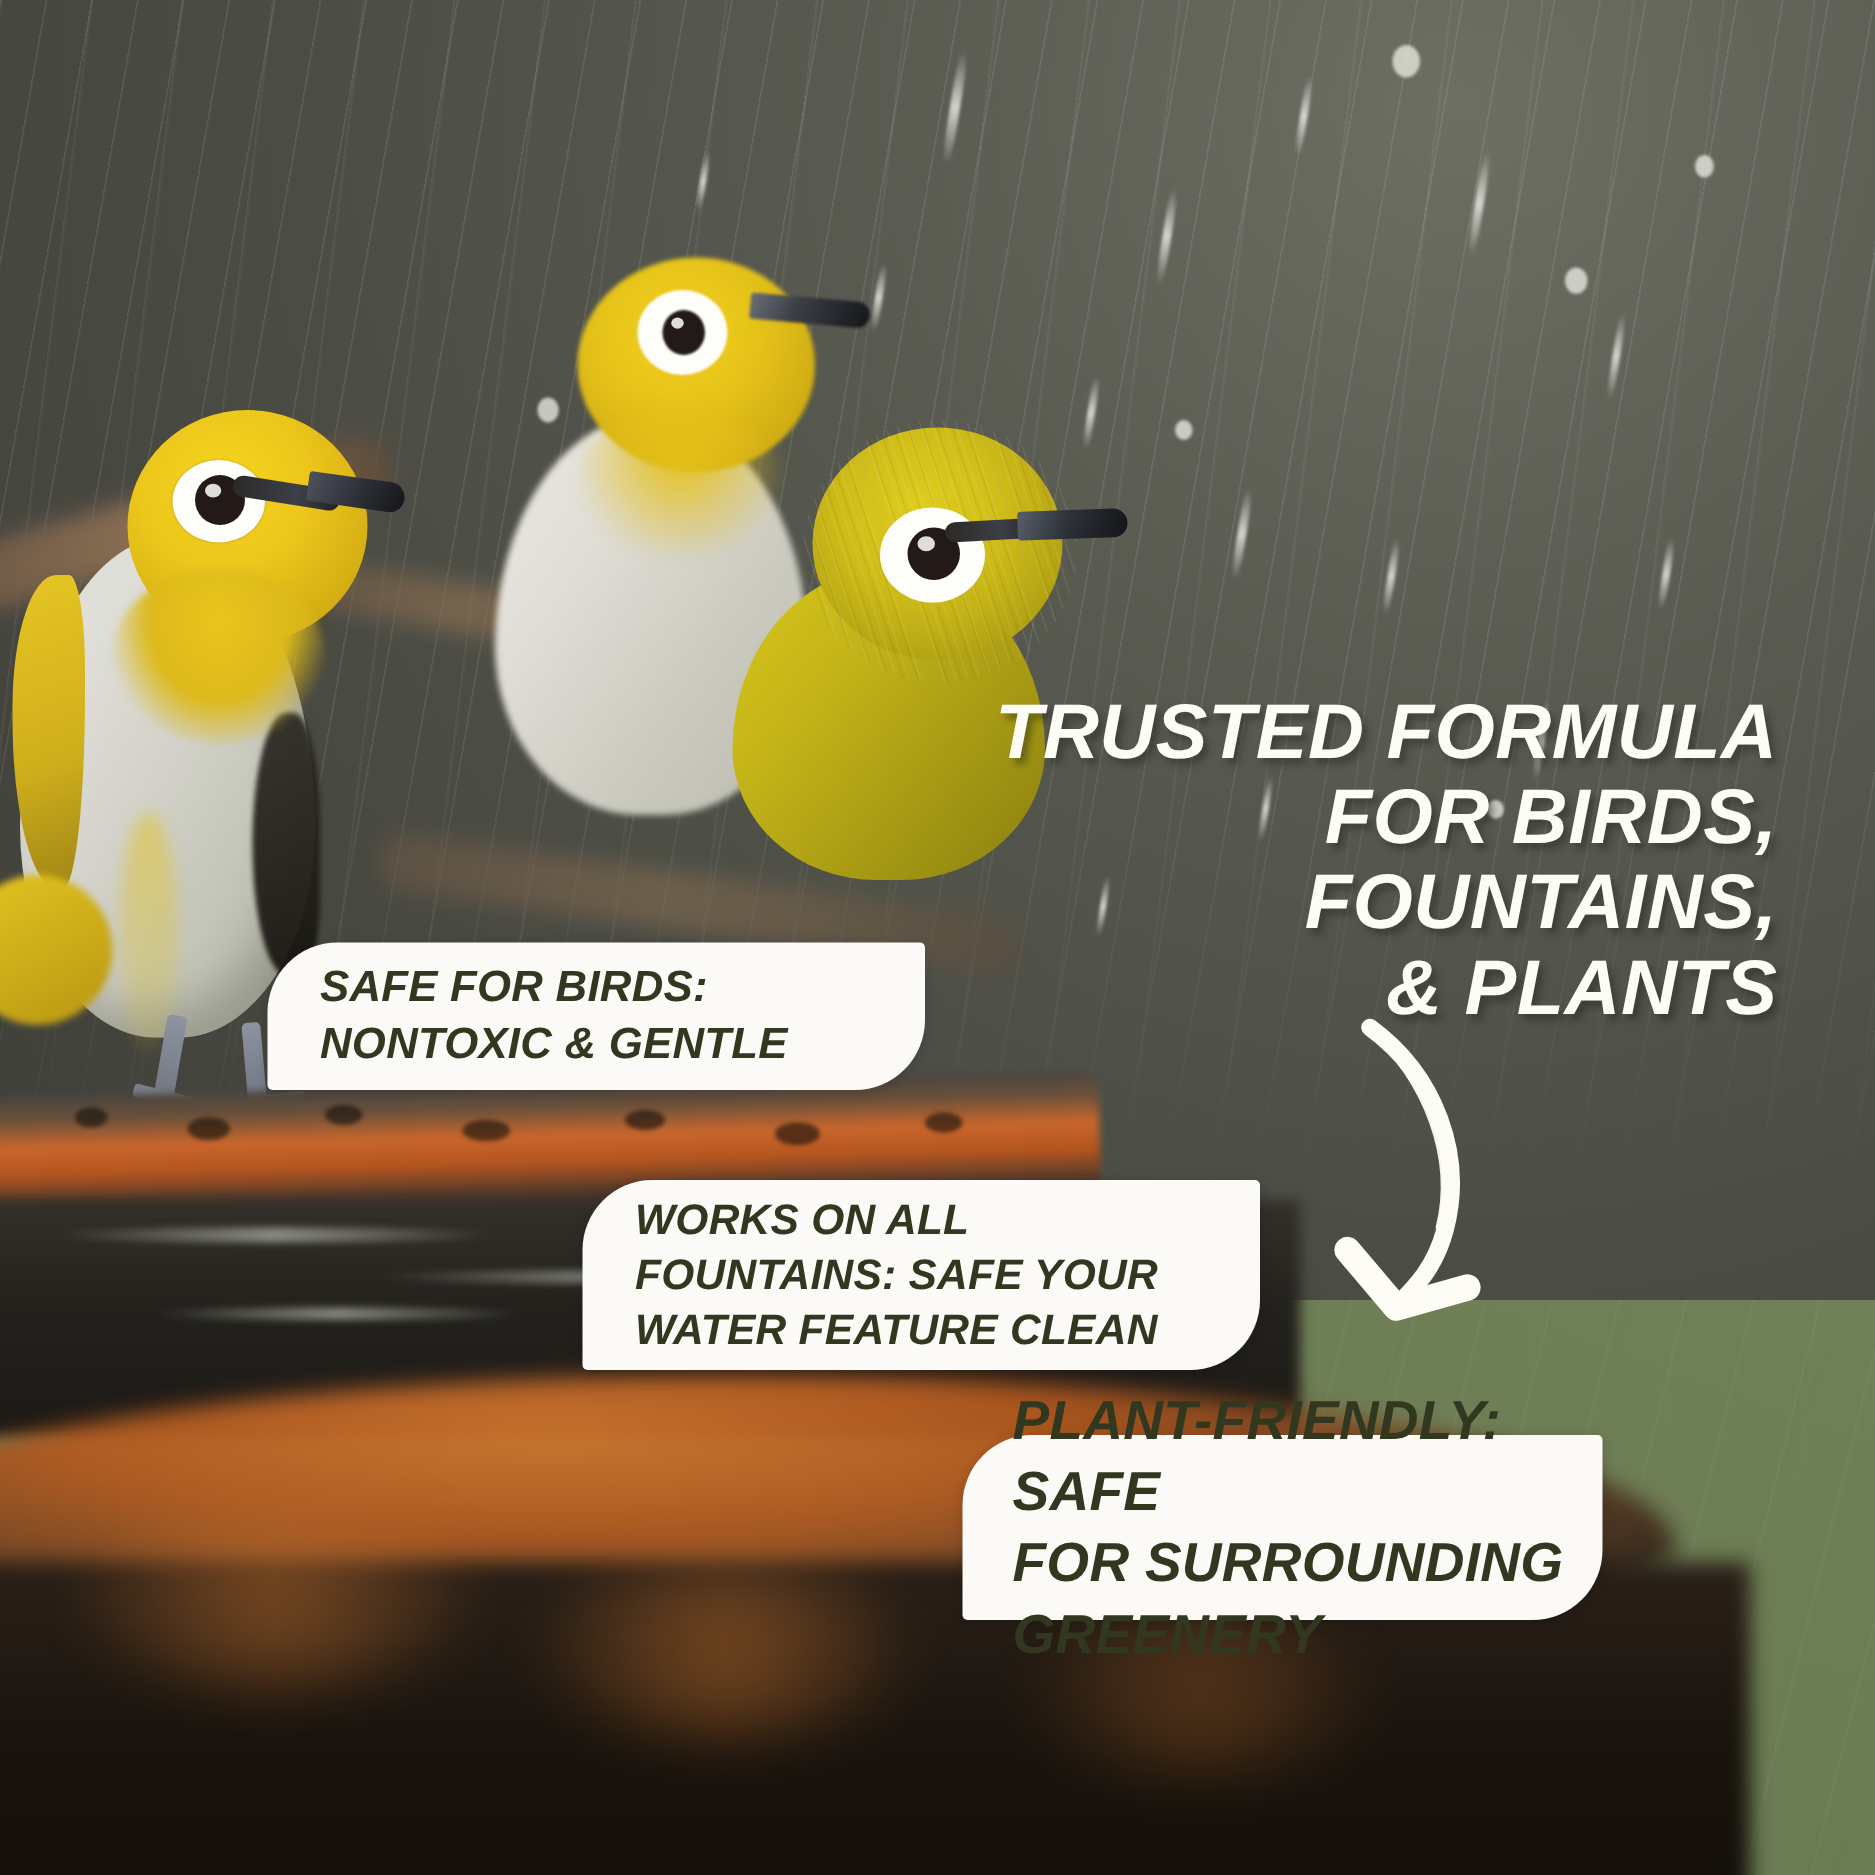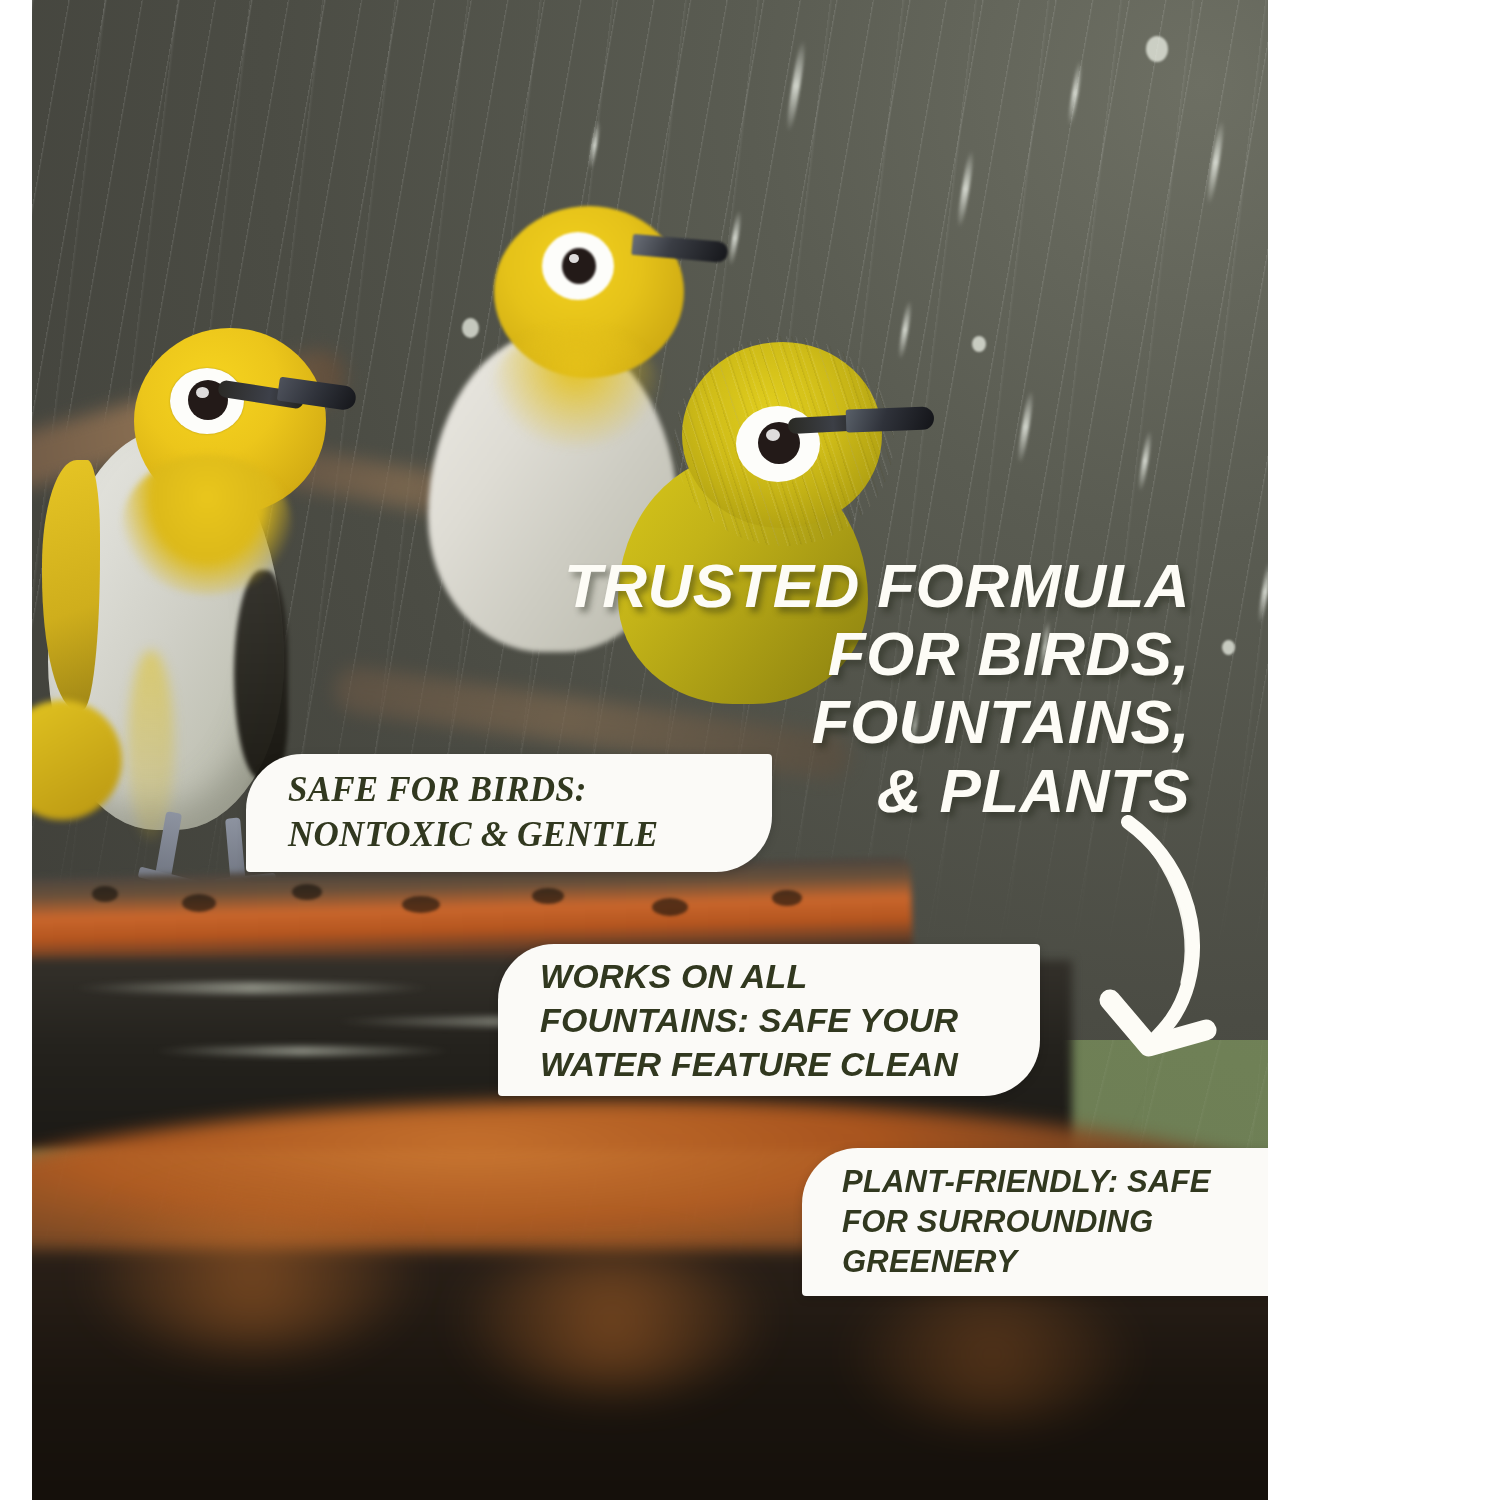--- a/index.html
+++ b/index.html
@@ -1,18 +1,18 @@
 <!DOCTYPE html>
 <html><head>
 <meta charset="utf-8">
 <style>
   html,body{margin:0;padding:0;background:#fff;}
   body{width:1500px;height:1500px;overflow:hidden;font-family:"Liberation Sans",sans-serif;}
 
-  #stage{position:relative;width:1236px;height:1500px;overflow:hidden;margin-left:32px;}
+  #stage{position:relative;width:1500px;height:1500px;overflow:hidden;}
 
   
   .bg-base{position:absolute;inset:0;background:#8a9a5b;}
 
   .bg-topright{
     position:absolute;inset:0;
     background:linear-gradient(150deg,#a9c84a 0%,#9dbf45 26%,#93b446 44%,#87a255 62%,#7f9a58 100%);
     clip-path:polygon(0 0,1500 0,1500 640,0 395);
   }
   .bg-topleft{
@@ -148,33 +148,33 @@
     font-weight:700;font-style:italic;
     letter-spacing:.2px;
     box-shadow:0 2px 10px rgba(0,0,0,.16);
     white-space:pre-line;
     display:flex;align-items:center;
   }
   .card-1{
     left:214px;top:754px;width:484px;height:118px;
     border-radius:56px 4px 56px 4px;
     padding:0 0 0 42px;
-    font-size:35px;line-height:1.28;font-family:Liberation Serif, serif;
+    font-size:35px;line-height:1.28;
   }
   .card-2{
     left:466px;top:944px;width:500px;height:152px;
     border-radius:56px 4px 56px 4px;
     padding:0 0 0 42px;
     font-size:34px;line-height:1.30;
   }
   .card-3{
     left:770px;top:1148px;width:468px;height:148px;
     border-radius:56px 4px 56px 4px;
-    padding:0 16px 0 40px;
-    font-size:31px;line-height:1.30;
+    padding:0 4px 0 40px;
+    font-size:44px;line-height:1.30;
   }
 </style>
 </head>
 <body>
 
 <div id="stage">
 
   <div class="bg-base"></div>
   <div class="bg-topright"></div>
   <div class="bg-topleft"></div>

